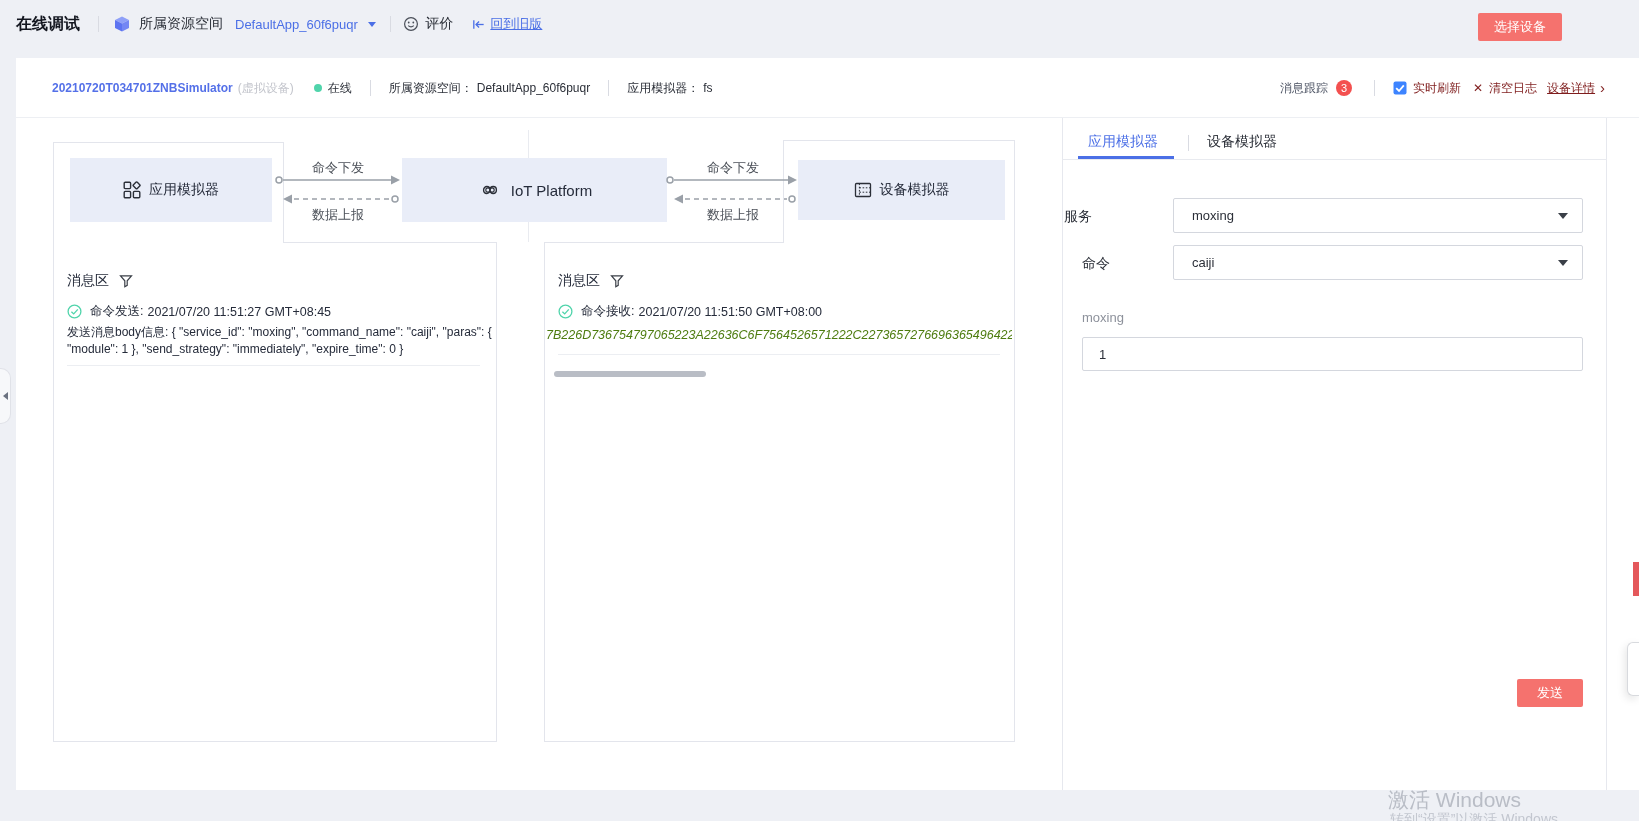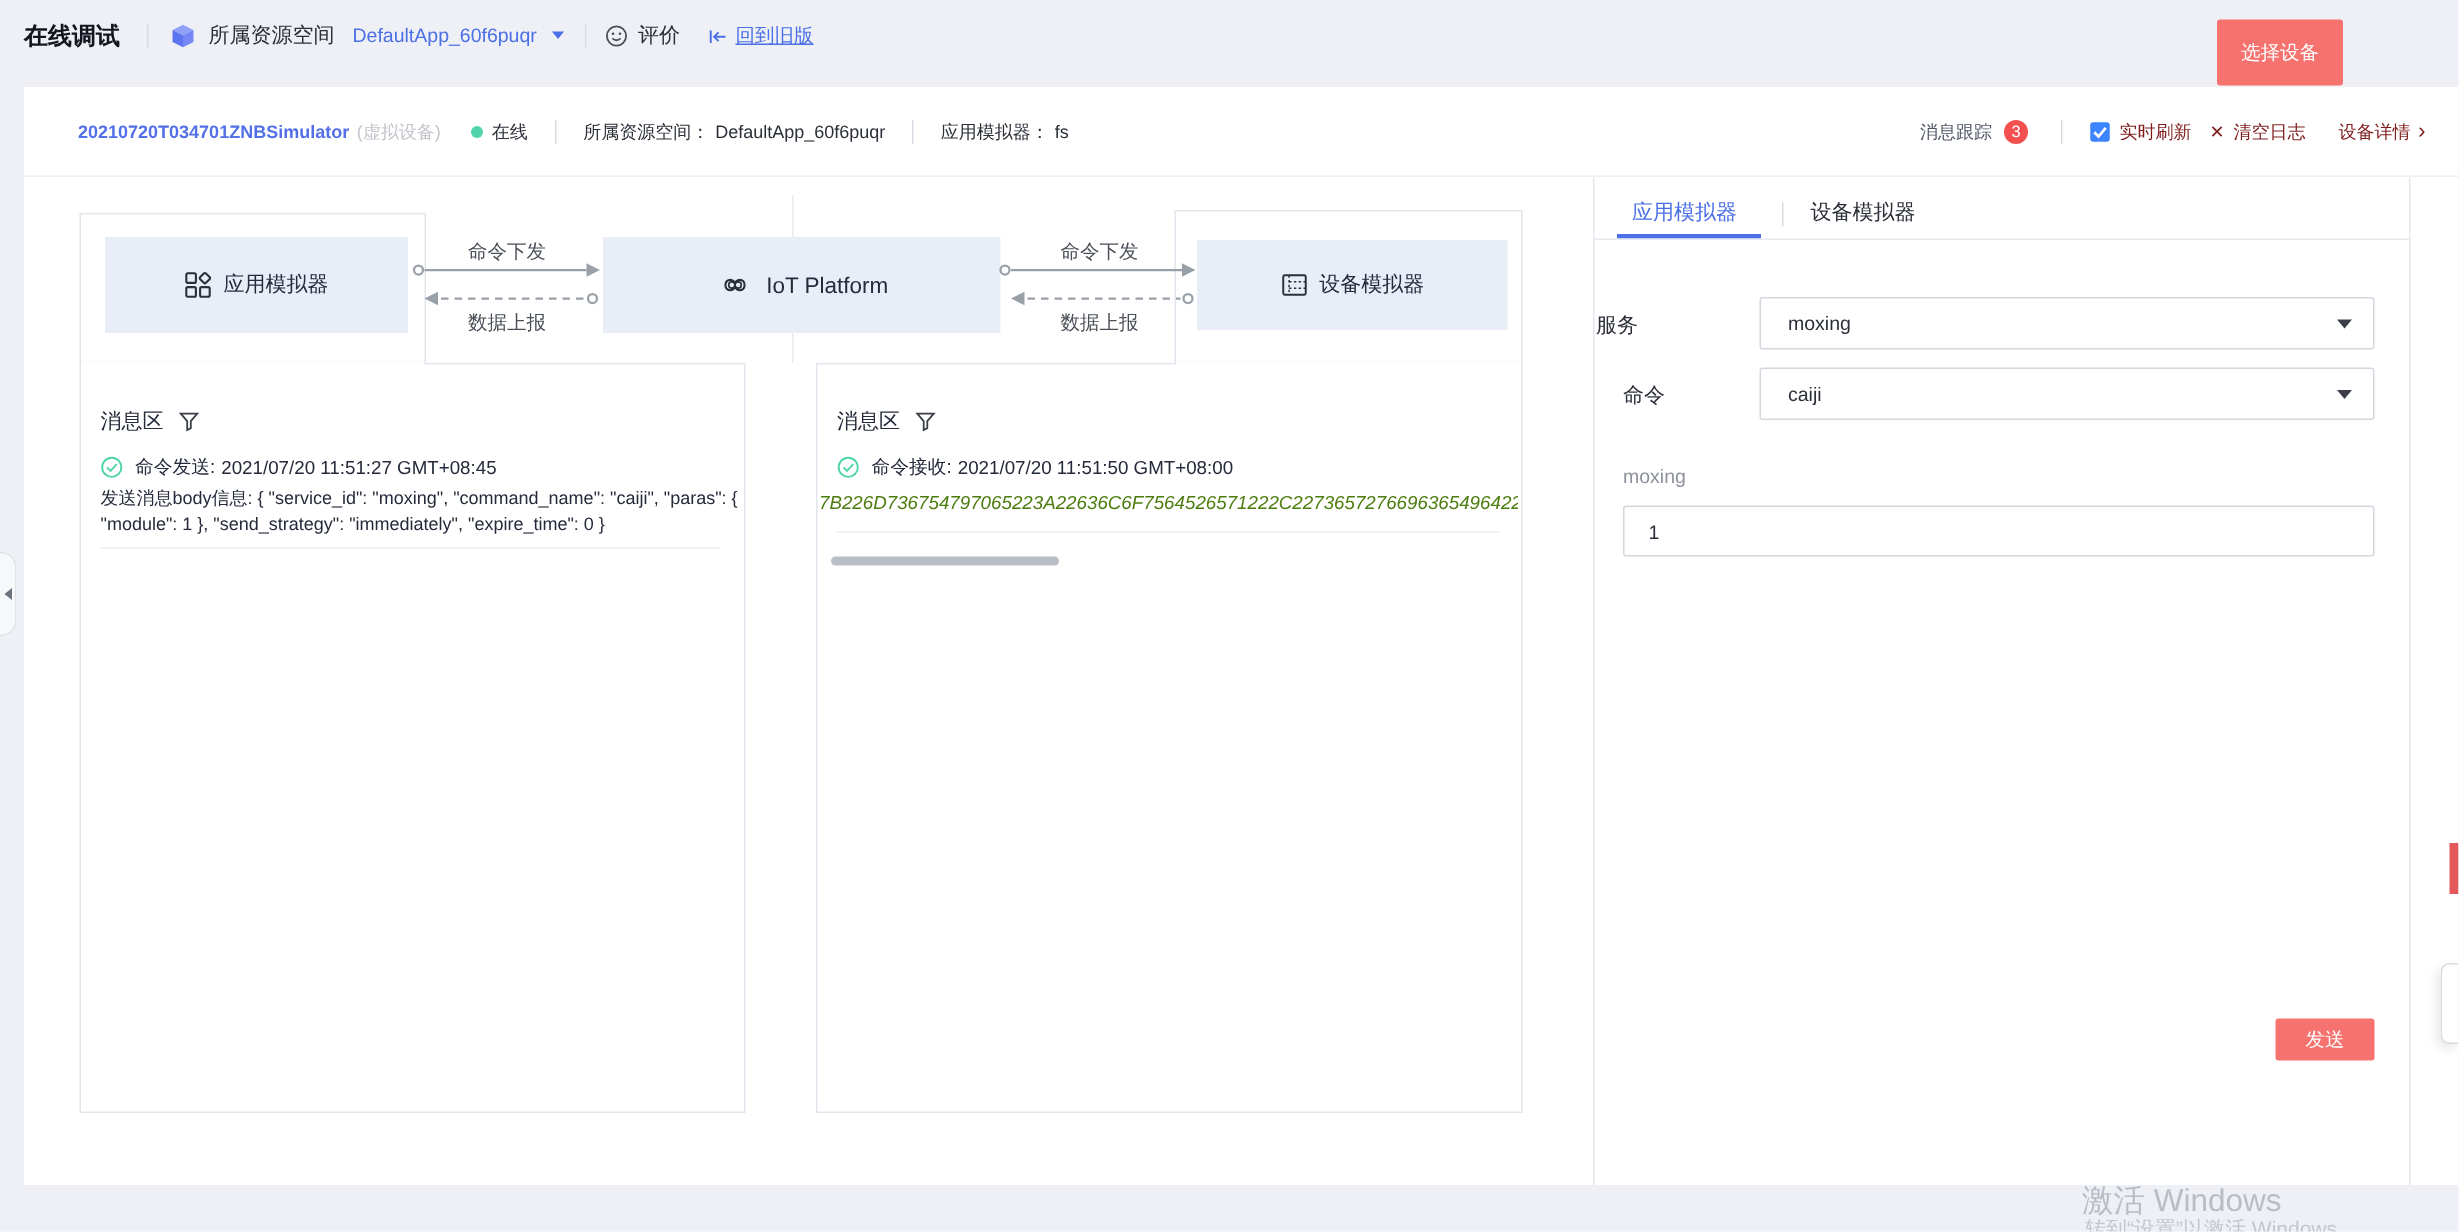--- a/index.html
+++ b/index.html
@@ -9,21 +9,21 @@
   .stage { position:relative; width:1639px; height:821px; }
 
   
   .topbar { left:0; top:0; width:1639px; height:48px; display:flex; align-items:center; padding-left:16px; }
   .topbar-title { font-size:16px; font-weight:bold; color:#13161f; }
   .vsep { width:1px; height:16px; background:#d9dbe2; }
   .link { color:#4b6fe6; font-size:13px; cursor:pointer; }
   .plain13 { font-size:14px; color:#2b2f38; }
   .caret-down { display:inline-block; width:0; height:0; border-left:4px solid transparent; border-right:4px solid transparent; border-top:5px solid #4b6fe6; margin-left:6px; vertical-align:middle; }
   .btn-coral { background:#f5726e; color:#fff; font-size:13px; border:none; border-radius:2px; cursor:pointer; }
-  .select-device { left:1478px; top:13px; width:84px; height:44px; }
+  .select-device { left:1478px; top:13px; width:84px; height:28px; }
 
   
   .main-card { left:16px; top:58px; width:1623px; height:732px; background:#fff; }
   .card-header { left:16px; top:58px; width:1623px; height:60px; border-bottom:1px solid #edeff3; }
   .hdr-left { left:52px; top:58px; height:60px; display:flex; align-items:center; }
   .hdr-right { top:58px; left:1280px; height:60px; display:flex; align-items:center; }
   .dev-name { color:#5470e8; font-size:12px; font-weight:600; }
   .dev-type { color:#c3c5cc; font-size:12px; margin-left:5px; }
   .dot-green { width:8px; height:8px; border-radius:50%; background:#50d4ab; }
   .hdr-item { font-size:12px; color:#2b2f38; }
@@ -129,21 +129,21 @@
     <span class="vsep" style="margin-left:22px;"></span>
     <span class="cbx" style="margin-left:18px; display:inline-flex;">
       <svg width="14" height="14" viewBox="0 0 14 14">
         <rect x="0.5" y="0.5" width="13" height="13" rx="2" fill="#3d84ff"></rect>
         <polyline points="3.2,7.2 6,10 10.8,4.3" fill="none" stroke="#fff" stroke-width="1.8"></polyline>
       </svg>
     </span>
     <span class="link12" style="margin-left:6px;">实时刷新</span>
     <span class="link12" style="margin-left:12px;">✕</span>
     <span class="link12" style="margin-left:6px;">清空日志</span>
-    <span class="link12" style="margin-left:22px;">设备详情</span>
+    <span class="link12" style="margin-left:10px;text-decoration:underline;">设备详情</span>
     <span class="link12" style="margin-left:5px; font-size:15px; line-height:12px;">›</span>
   </div>
 
   <div class="abs oframe" style="left:53px; top:142px; width:231px; height:100px; z-index:1;"></div>
   <div class="abs oframe" style="left:53px; top:242px; width:444px; height:500px; z-index:1;"></div>
   <div class="abs patch" style="left:54px; top:241px; width:229px; height:3px;"></div>
 
   <div class="abs oframe" style="left:783px; top:140px; width:232px; height:102px; z-index:1;"></div>
   <div class="abs oframe" style="left:544px; top:242px; width:471px; height:500px; z-index:1;"></div>
   <div class="abs patch" style="left:784px; top:241px; width:230px; height:3px;"></div>

